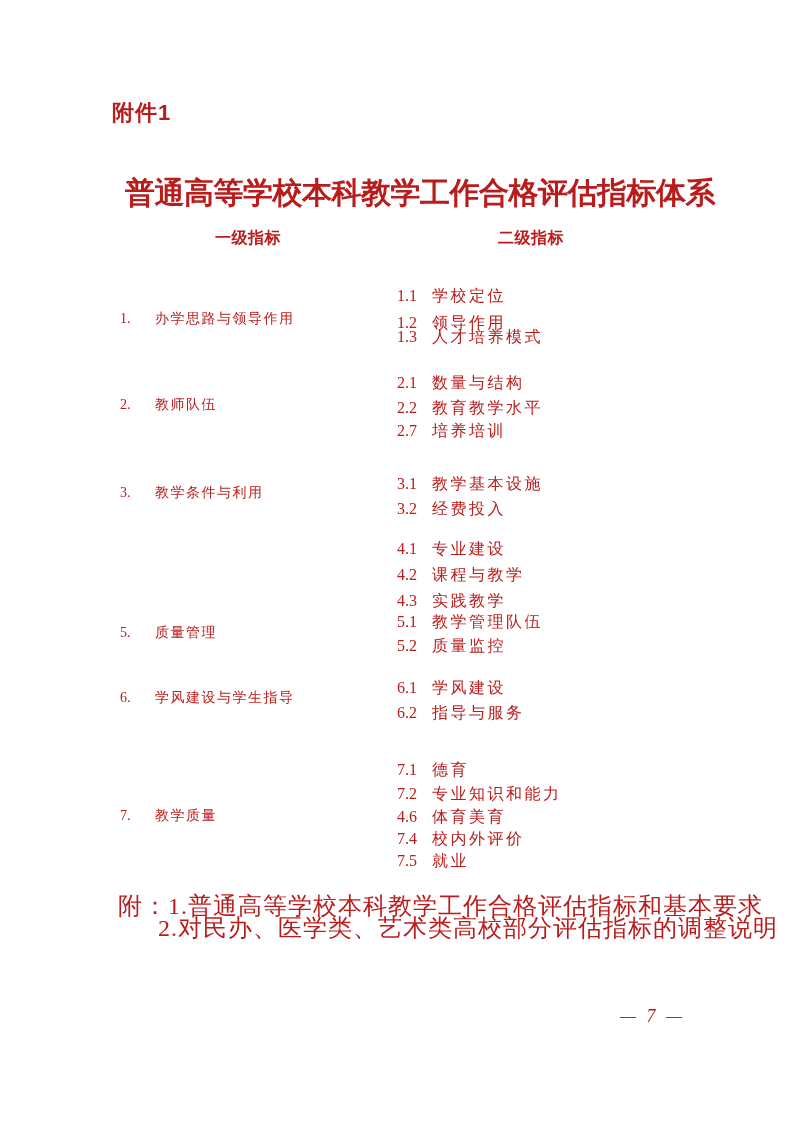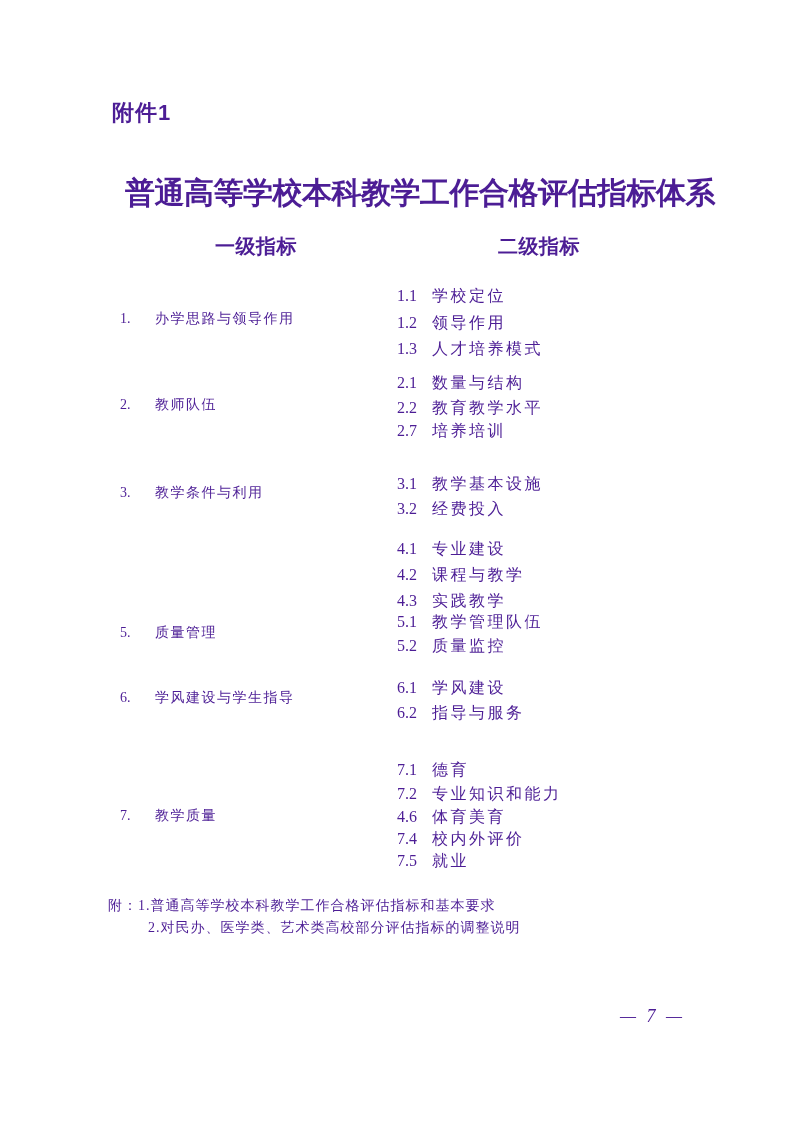--- a/index.html
+++ b/index.html
@@ -1,60 +1,60 @@
 <!DOCTYPE html>
 <html><head>
 <meta charset="utf-8">
 <style>
   html,body{margin:0;padding:0;background:#e8e8e8;}
   .page{
     position:relative;
     width:793px;height:1122px;
     margin:0 auto;
     background:#ffffff;
-    color:#4c1d95;
+    color:#b91c1c;
     overflow:hidden;
   }
   .hei{font-family:"Liberation Sans","DejaVu Sans",sans-serif;font-weight:700;}
   .song{font-family:"Liberation Serif","DejaVu Serif",serif;font-weight:400;}
 
   .attachment{
     position:absolute;left:112px;top:100px;
     font-size:22px;line-height:25px;letter-spacing:1px;
     white-space:nowrap;
   }
   .doc-title{
     position:absolute;left:125px;top:174px;
     font-size:30px;line-height:38px;letter-spacing:-0.5px;
     white-space:nowrap;
   }
   .col-header{
-    position:absolute;top:235px;
-    font-size:20px;line-height:23px;letter-spacing:0.5px;
+    position:absolute;top:226px;
+    font-size:16px;line-height:23px;letter-spacing:0.5px;
     white-space:nowrap;
   }
   .col-header.c1{left:215px;}
   .col-header.c2{left:498px;}
 
   .l1{
     position:absolute;left:120px;
     font-size:14px;line-height:24px;letter-spacing:1.5px;
     white-space:nowrap;
   }
   .l1 .no{display:inline-block;width:35px;letter-spacing:0;}
   .l2{
     position:absolute;left:397px;
     font-size:16px;line-height:24px;letter-spacing:2.5px;
     white-space:nowrap;
   }
   .l2 .no{display:inline-block;width:35px;letter-spacing:0;}
 
   .notes{
-    position:absolute;left:108px;top:895px;
-    font-size:14px;line-height:22px;letter-spacing:1px;
+    position:absolute;left:118px;top:895px;
+    font-size:24px;line-height:22px;letter-spacing:1px;
     white-space:nowrap;
   }
   .notes .line2{margin-left:40px;}
 
   .page-number{
     position:absolute;left:620px;top:1005px;
     font-size:18px;line-height:22px;letter-spacing:3px;
     font-style:italic;
     white-space:nowrap;
   }
@@ -73,21 +73,21 @@
 
   <div class="l1 song" style="top:307px"><span class="no">1.</span><span>办学思路与领导作用</span></div>
   <div class="l1 song" style="top:393px"><span class="no">2.</span><span>教师队伍</span></div>
   <div class="l1 song" style="top:481px"><span class="no">3.</span><span>教学条件与利用</span></div>
   <div class="l1 song" style="top:621px"><span class="no">5.</span><span>质量管理</span></div>
   <div class="l1 song" style="top:686px"><span class="no">6.</span><span>学风建设与学生指导</span></div>
   <div class="l1 song" style="top:804px"><span class="no">7.</span><span>教学质量</span></div>
 
   <div class="l2 song" style="top:284px"><span class="no">1.1</span><span>学校定位</span></div>
   <div class="l2 song" style="top:311px"><span class="no">1.2</span><span>领导作用</span></div>
-  <div class="l2 song" style="top:337px"><span class="no">1.3</span><span>人才培养模式</span></div>
+  <div class="l2 song" style="top:325px"><span class="no">1.3</span><span>人才培养模式</span></div>
 
   <div class="l2 song" style="top:371px"><span class="no">2.1</span><span>数量与结构</span></div>
   <div class="l2 song" style="top:396px"><span class="no">2.2</span><span>教育教学水平</span></div>
   <div class="l2 song" style="top:419px"><span class="no">2.7</span><span>培养培训</span></div>
 
   <div class="l2 song" style="top:472px"><span class="no">3.1</span><span>教学基本设施</span></div>
   <div class="l2 song" style="top:497px"><span class="no">3.2</span><span>经费投入</span></div>
 
   <div class="l2 song" style="top:537px"><span class="no">4.1</span><span>专业建设</span></div>
   <div class="l2 song" style="top:563px"><span class="no">4.2</span><span>课程与教学</span></div>

